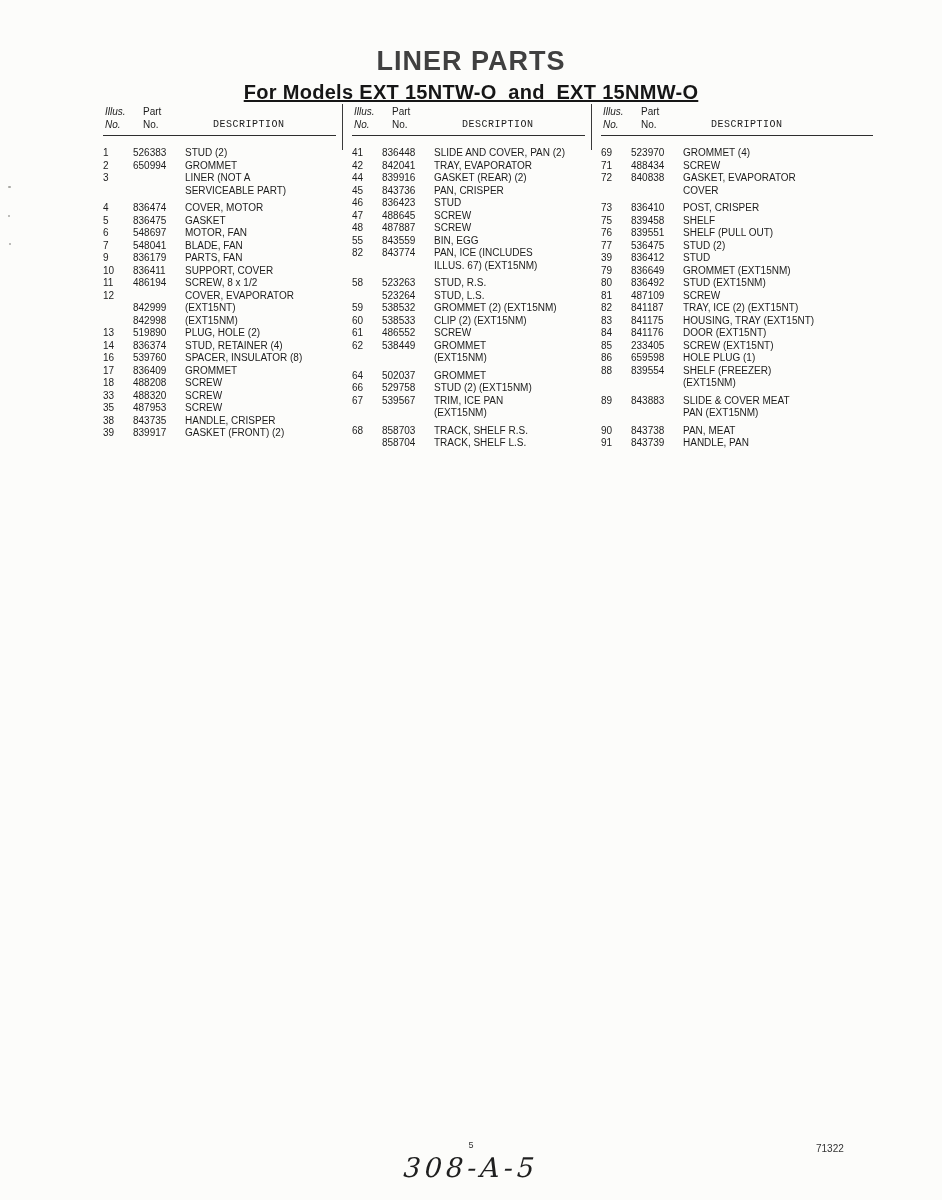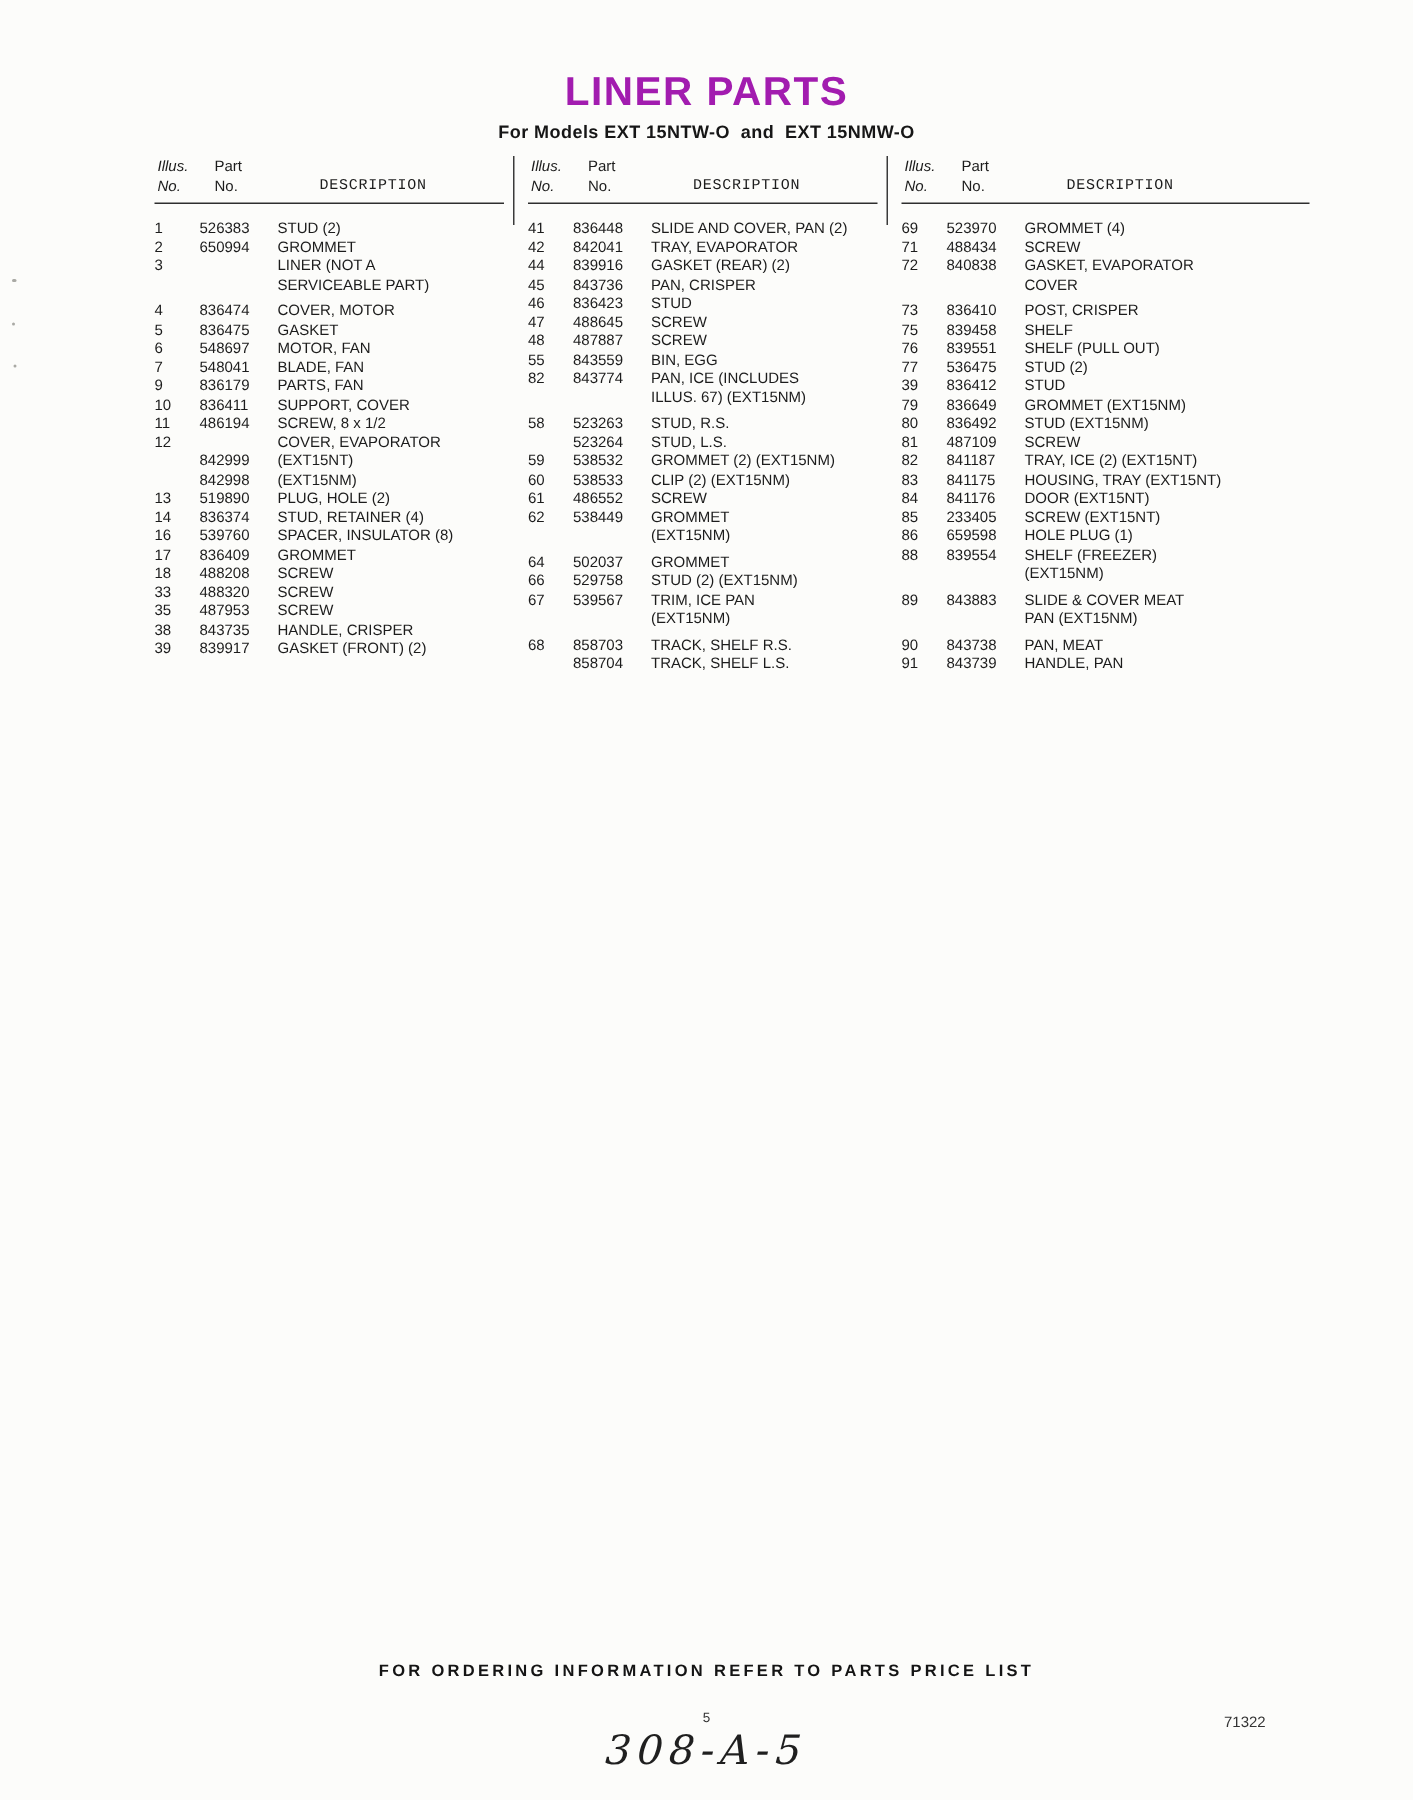--- a/index.html
+++ b/index.html
@@ -10,28 +10,29 @@
     position: relative;
     margin: 0 auto;
     font-family: "Liberation Sans", sans-serif;
     color: #1c1c1c;
     overflow: hidden;
   }
   .title {
     position: absolute; top: 46px; left: 0; width: 100%;
     text-align: center;
     font-size: 27px; font-weight: bold; letter-spacing: 1px;
-    color: #a21caf;
+    color: #404040;
   }
   .subtitle {
     position: absolute; top: 81px; left: 0; width: 100%;
     text-align: center;
-    font-size: 12px; font-weight: bold; letter-spacing: .3px;
+    font-size: 20px; font-weight: bold; letter-spacing: .3px;
     white-space: pre;
     color: #161616;
+    text-decoration: underline;
   }
   .table-area {
     position: absolute; top: 106px; left: 103px;
     display: flex;
   }
   .pcol { position: relative; width: 233px; margin-right: 16px; }
   .pcol:last-child { width: 272px; margin-right: 0; }
   .vdiv {
     position: absolute; left: -10px; top: -2px;
     width: 1px; height: 46px; background: #3a3a3a;
@@ -483,21 +484,20 @@
           <div class="prow">
             <span class="c-illus">91</span>
             <span class="c-part">843739</span>
             <span class="c-desc">HANDLE, PAN</span>
           </div>
         </div>
     </div>
 
   </div>
 
-  <div class="footer-note">FOR ORDERING INFORMATION REFER TO PARTS PRICE LIST</div>
   <div class="page-number">5</div>
   <div class="doc-number">71322</div>
   <div class="handwritten">308-A-5</div>
 
   <div class="artifact a1"></div>
   <div class="artifact a2"></div>
   <div class="artifact a3"></div>
 
 </div>
 

